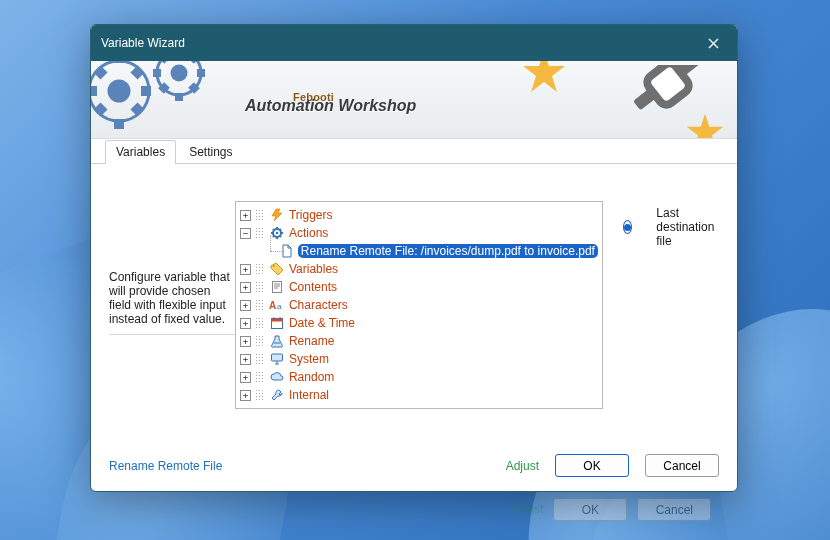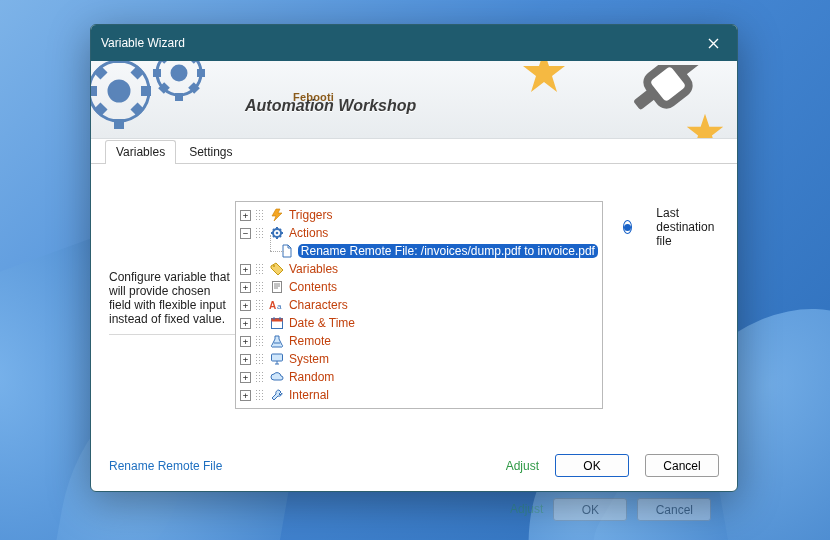--- a/index.html
+++ b/index.html
@@ -380,21 +380,21 @@
           </li>
           <li>
             <span class="twisty">+</span>
               <span class="dots"></span>
             <span class="icon">
                 <svg width="14" height="14" viewBox="0 0 14 14">
                   <path d="M5 2h4v3l3 6a1 1 0 0 1-1 2H3a1 1 0 0 1-1-2l3-6z" fill="#cfe6fb" stroke="#3a72b8"></path>
                   <path d="M4 9h6" stroke="#3a72b8"></path>
                 </svg>
               </span>
-            <span class="label">Remote</span>
+            <span class="label">Rename</span>
           </li>
           <li>
             <span class="twisty">+</span>
               <span class="dots"></span>
             <span class="icon">
                 <svg width="14" height="14" viewBox="0 0 14 14">
                   <rect x="1.5" y="2" width="11" height="7" rx="1" fill="#cfe6fb" stroke="#3a72b8"></rect>
                   <path d="M5 12h4M7 9v3" stroke="#3a72b8"></path>
                 </svg>
               </span>

